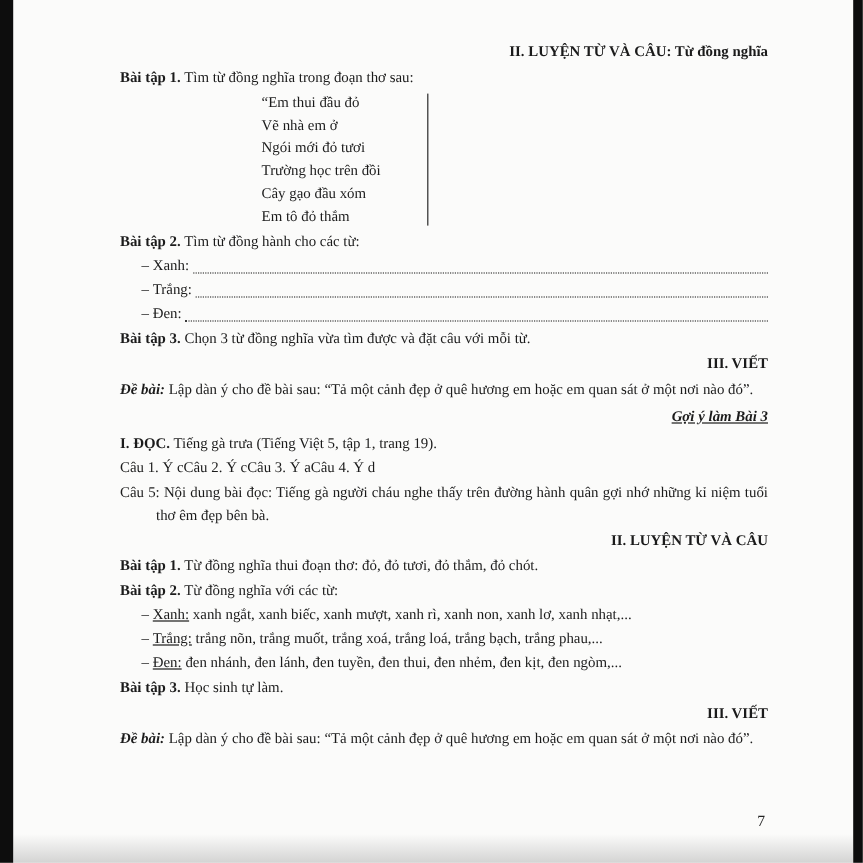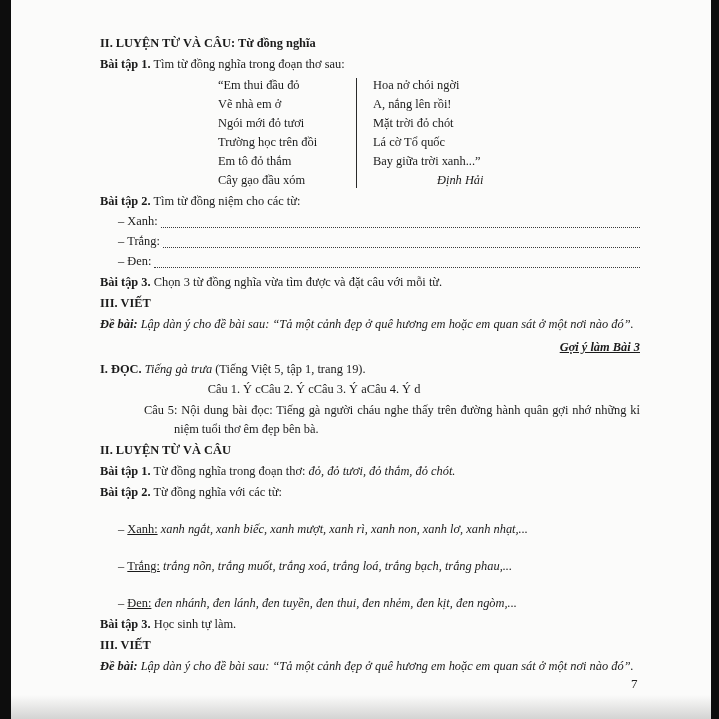--- a/index.html
+++ b/index.html
@@ -12,40 +12,40 @@
   .edge-bar-right { position:absolute; right:0; top:0; width:8px; height:100%; background:#0d0d0d; }
   .bottom-shade {
     position:absolute; left:11px; right:8px; bottom:0; height:24px;
     background:linear-gradient(to bottom, rgba(120,120,120,0), rgba(120,120,120,0.30));
   }
   .page {
     position:absolute; left:100px; top:34px; width:540px;
     font-size:12.4px; line-height:19px;
   }
   p { margin:0; }
-  .b  { font-weight:bold; }
-  .i  { font-style:italic; }
+  .b  { font-weight:bold;text-align:right; }
+  .i  { }
   .bi { font-weight:bold; font-style:italic; }
   .u  { text-decoration:underline; }
   .just { text-align:justify; }
   .mt2 { margin-top:2px; }
 
   .poem { display:flex; margin:2px 0 2px 118px; }
   .poem-col-left { width:138px; }
   .poem-divider { width:1px; background:#2a2a2a; margin:2px 16px 2px 0; }
   .poem-author { font-style:italic; padding-left:64px; }
 
   .fill-line { display:flex; align-items:flex-end; padding-left:18px; margin-top:1px; }
   .fill-line .dots { flex:1; border-bottom:1.4px dotted #3a3a3a; margin:0 0 3px 3px; }
 
-  .indent { padding-left:18px; margin-top:18px; }
-  .hang { padding-left:30px; text-indent:-30px;margin-left:44px; }
+  .indent { padding-left:18px; margin-top:1px; }
+  .hang { padding-left:30px; text-indent:-30px; }
   .center-head { text-align:right; margin:4px 0 3px; }
 
-  .mc-row { display:flex; justify-content:center; width:428px; margin-top:1px; }
+  .mc-row { display:flex; justify-content:flex-start; width:428px; margin-top:1px; }
 
   .pagenum { position:absolute; left:631px; top:676px; font-size:13px; font-family:"Liberation Serif", serif; color:#222; }
 </style>
 </head>
 <body>
 
 <div class="edge-bar-left"></div>
 <div class="edge-bar-right"></div>
 
 <div class="page">
@@ -56,37 +56,29 @@
     <span class="b">Bài tập 1.</span>
     <span>Tìm từ đồng nghĩa trong đoạn thơ sau:</span>
   </p>
 
   <div class="poem">
     <div class="poem-col-left">
       <div>“Em thui đầu đỏ</div>
       <div>Vẽ nhà em ở</div>
       <div>Ngói mới đỏ tươi</div>
       <div>Trường học trên đồi</div>
+      <div>Cây gạo đầu xóm</div>
       <div>Em tô đỏ thắm</div>
-      <div>Cây gạo đầu xóm</div>
     </div>
     <div class="poem-divider"></div>
-    <div>
-      <div>Hoa nở chói ngời</div>
-      <div>A, nắng lên rồi!</div>
-      <div>Mặt trời đỏ chót</div>
-      <div>Lá cờ Tổ quốc</div>
-      <div>Bay giữa trời xanh...”</div>
-      <div class="poem-author">Định Hải</div>
-    </div>
   </div>
 
   <p>
     <span class="b">Bài tập 2.</span>
-    <span>Tìm từ đồng niệm cho các từ:</span>
+    <span>Tìm từ đồng hành cho các từ:</span>
   </p>
 
   <div class="fill-line">
     <span>–</span>&nbsp;<span>Xanh:</span>
     <span class="dots"></span>
   </div>
   <div class="fill-line">
     <span>–</span>&nbsp;<span>Trắng:</span>
     <span class="dots"></span>
   </div>
@@ -127,21 +119,21 @@
   <p class="hang just mt2">
     <span>Câu 5:</span>
     <span>Nội dung bài đọc: Tiếng gà người cháu nghe thấy trên đường hành quân gợi nhớ những kỉ niệm tuổi thơ êm đẹp bên bà.</span>
   </p>
 
 
   <p class="b mt2">II. LUYỆN TỪ VÀ CÂU</p>
 
   <p class="mt2">
     <span class="b">Bài tập 1.</span>
-    <span>Từ đồng nghĩa trong đoạn thơ:</span>
+    <span>Từ đồng nghĩa thui đoạn thơ:</span>
     <span class="i">đỏ, đỏ tươi, đỏ thắm, đỏ chót.</span>
   </p>
 
   <p class="mt2">
     <span class="b">Bài tập 2.</span>
     <span>Từ đồng nghĩa với các từ:</span>
   </p>
 
   <p class="indent">
     <span>–</span>&nbsp;<span class="u">Xanh:</span>

